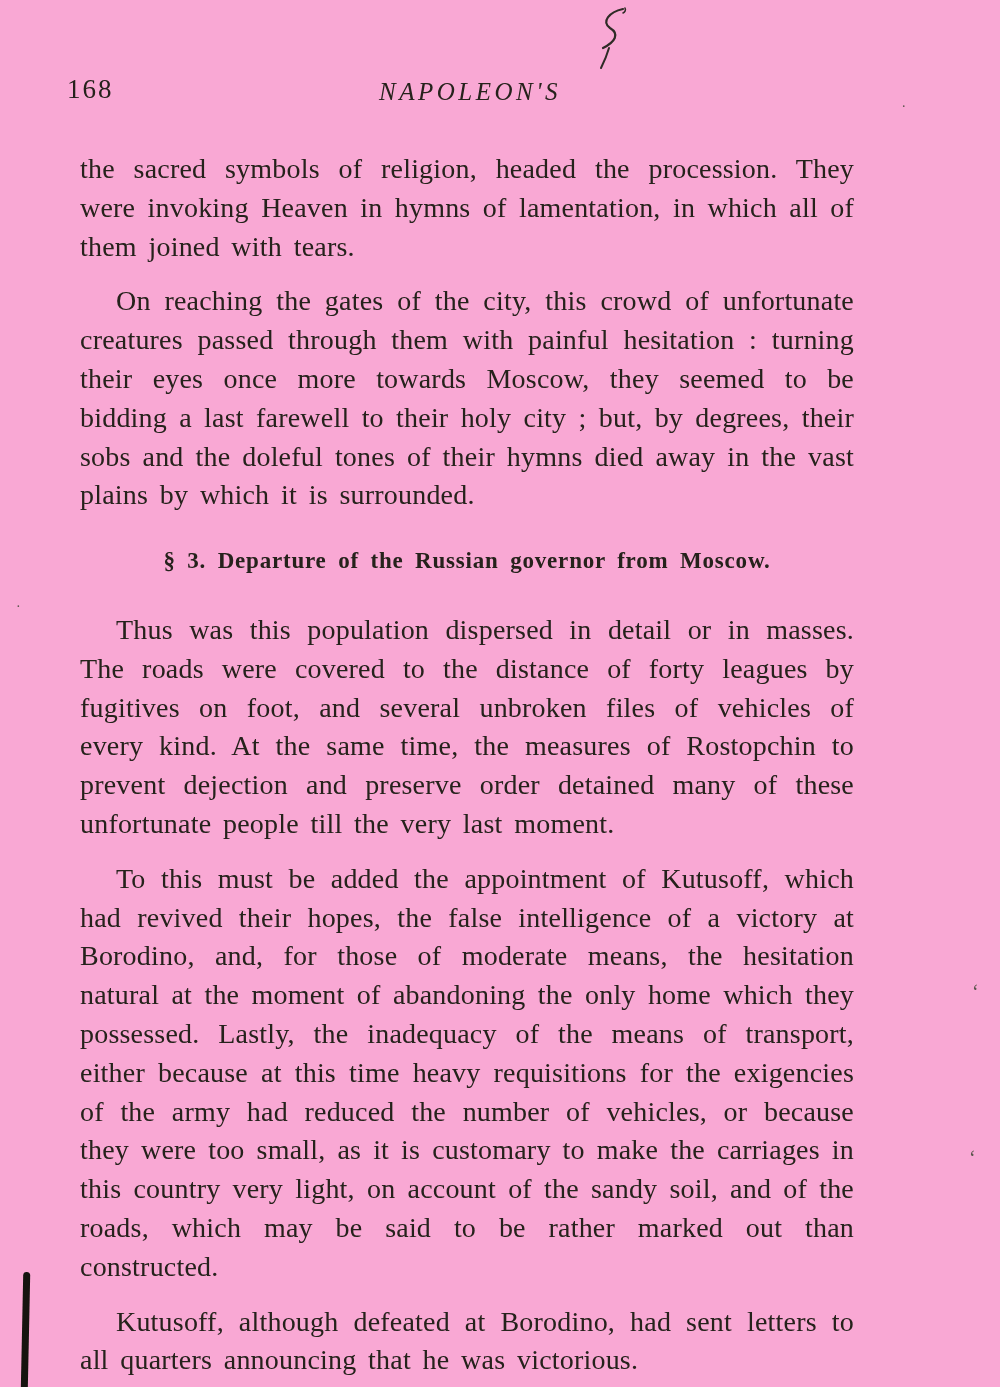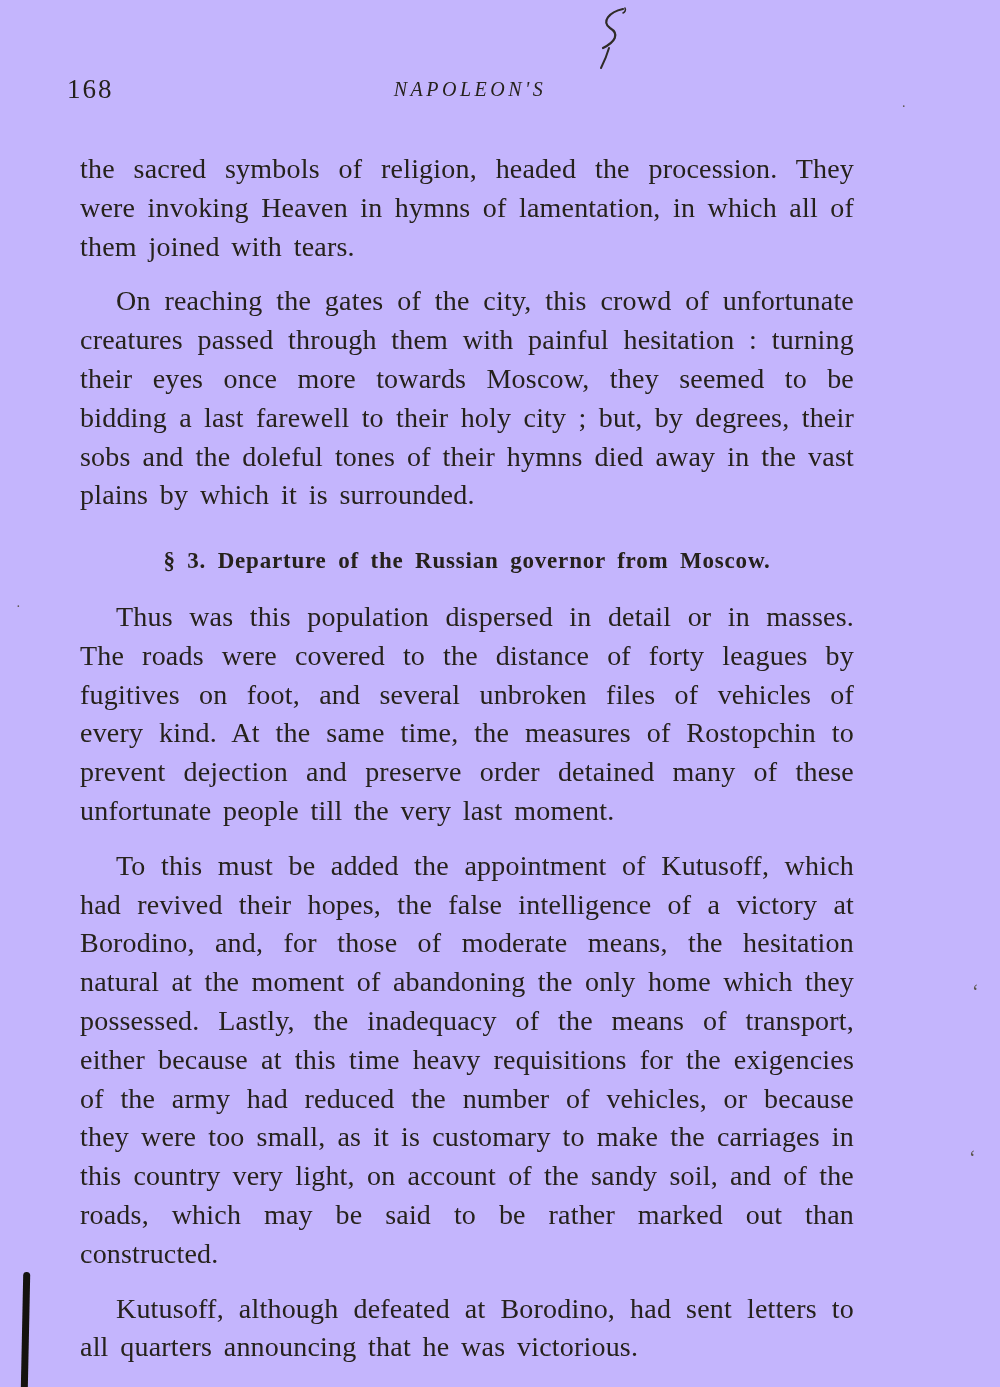--- a/index.html
+++ b/index.html
@@ -5,41 +5,41 @@
   html, body {
     margin: 0;
     padding: 0;
     background: #e9e7e2;
   }
   .scan-page {
     position: relative;
     width: 1000px;
     height: 1387px;
     margin: 0 auto;
-    background: #c4b5fd;
+    background: #f9a8d4;
     overflow: hidden;
     color: #26221c;
     font-family: "Liberation Serif", "DejaVu Serif", serif;
   }
   
   .page-number {
     position: absolute;
     left: 67px;
     top: 74px;
     font-size: 27px;
     letter-spacing: 2px;
   }
   .running-title {
     position: absolute;
     left: 0;
     top: 78px;
     width: 940px;
     text-align: center;
     font-style: italic;
-    font-size: 20px;
+    font-size: 25px;
     letter-spacing: 3.5px;
     font-weight: 500;
   }
   
   .text-block {
     position: absolute;
     left: 64px;
     top: 134px;
     width: 806px;
     font-size: 28px;
@@ -49,21 +49,21 @@
     letter-spacing: 0.2px;
   }
   .text-block p {
     margin: 16px;
     text-indent: 36px;
   }
   .text-block p.no-indent {
     text-indent: 0;
   }
   .section-heading {
-    margin: 27px 0 17px 0;
+    margin: 27px 0 30px 0;
     text-align: center;
     font-size: 23px;
     font-weight: bold;
     letter-spacing: 0.8px;
     word-spacing: 5px;
     text-indent: 0;
     font-family: "Liberation Serif", "DejaVu Serif", serif;
   }
   
   .handwritten-mark {

